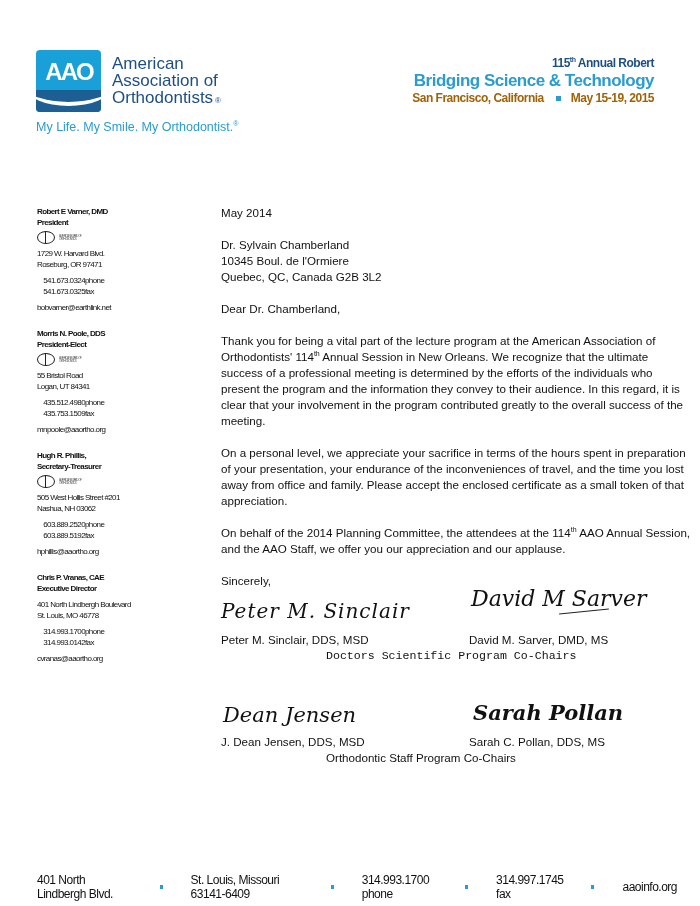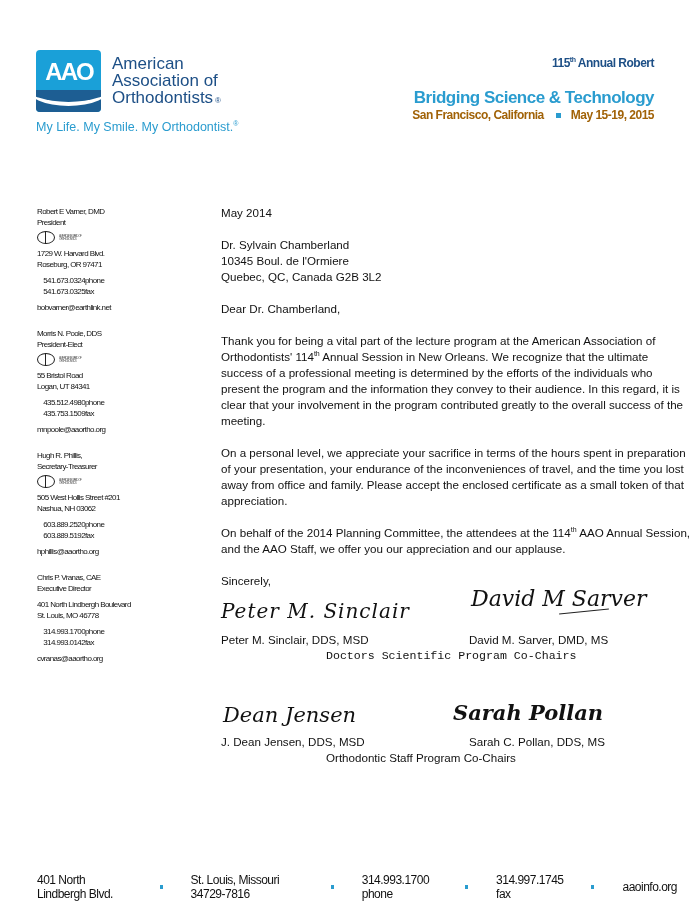--- a/index.html
+++ b/index.html
@@ -11,49 +11,49 @@
   .logo .smile { position: absolute; left: -10px; right: -10px; top: 18px; height: 34px; border-radius: 0 0 50% 50%; border-bottom: 4px solid #ffffff; }
   .logo .letters { position: absolute; left: 1px; top: 8px; width: 64px; text-align: center; font-weight: bold; font-size: 24px; color: #ffffff; letter-spacing: -2px; font-family: "Liberation Sans", sans-serif; }
   .org-name { position: absolute; left: 112px; top: 55px; font-size: 17px; line-height: 17px; color: #1d4f86; }
   .org-name .reg { font-size: 8px; margin-left: 2px; }
   .tagline { position: absolute; left: 36px; top: 120px; font-size: 12.5px; color: #2a9ccf; }
   .tagline sup { font-size: 7px; }
 
   .session { position: absolute; right: 46px; top: 56px; text-align: right; }
   .session .s1 { font-size: 12px; font-weight: bold; color: #1d4f86; letter-spacing: -0.5px; }
   .session .s1 sup { font-size: 7px; }
-  .session .s2 { font-size: 17px; font-weight: bold; color: #2a9ccf; letter-spacing: -0.5px; margin-top: 18px; }
+  .session .s2 { font-size: 17px; font-weight: bold; color: #2a9ccf; letter-spacing: -0.5px; margin-top: 1px; }
   .session .s3 { font-size: 12px; font-weight: bold; color: #a16207; letter-spacing: -0.5px; }
   .session .s3 .dot { display: inline-block; width: 5px; height: 5px; background: #2a9ccf; margin: 0 10px 1px 12px; vertical-align: middle; }
 
   
   .sidebar { position: absolute; left: 37px; top: 206px; width: 160px; font-size: 8px; letter-spacing: -0.6px; line-height: 11px; }
   .officer { margin-bottom: 15px; }
-  .officer .name, .officer .title { font-weight: normal; }
+  .officer .name, .officer .title { font-weight: bold; }
   .officer .seal { display: flex; align-items: center; margin: 3px 0 4px; }
   .officer .seal .glyph { width: 16px; height: 11px; border: 1px solid #222; border-radius: 50%; position: relative; }
   .officer .seal .glyph::after { content: ""; position: absolute; left: 7px; top: -1px; width: 1px; height: 13px; background: #222; }
   .officer .seal .txt { margin-left: 4px; font-size: 3px; line-height: 3px; color: #555; width: 30px; }
   .officer .addr { margin-top: 2px; }
   .officer .contact { margin-top: 5px; text-align: right; }
   .officer .contact .row { display: flex; }
   .officer .contact .num { width: 48px; }
   .officer .email { margin-top: 5px; }
 
   
   .letter { position: absolute; left: 221px; top: 205px; width: 470px; font-family: "Liberation Sans", sans-serif; font-size: 11.6px; line-height: 16px; color: #111; }
   .letter p { margin: 0 0 16px 0; }
   .letter sup { font-size: 7px; line-height: 0; }
   .sig-area { position: relative; height: 205px; }
   .sig { position: absolute; font-family: "DejaVu Serif", serif; font-style: italic; color: #111; }
   .sig1 { left: 0; top: 14px; font-size: 20px; letter-spacing: 1px; }
   .sig2 { left: 250px; top: 2px; font-size: 22px; }
   .sig2-line { position: absolute; left: 338px; top: 22px; width: 50px; height: 1px; background: #222; transform: rotate(-6deg); }
   .sig3 { left: 2px; top: 118px; font-size: 21px; }
-  .sig4 { left: 232px; top: 116px; font-size: 21px; font-weight: bold; }
+  .sig4 { left: 252px; top: 116px; font-size: 21px; font-weight: bold; }
   .sname { position: absolute; font-size: 11.6px; }
   .n1 { left: 0; top: 43px; }
   .n2 { left: 248px; top: 43px; }
   .c1 { left: 105px; top: 59px; font-family: Liberation Mono, monospace; }
   .n3 { left: 0; top: 145px; }
   .n4 { left: 248px; top: 145px; }
   .c2 { left: 105px; top: 161px; }
 
   
   .footer { position: absolute; left: 37px; top: 873px; width: 640px; display: flex; align-items: center; font-size: 12px; letter-spacing: -0.5px; color: #111; }
@@ -199,20 +199,20 @@
     <div class="sig sig4">Sarah Pollan</div>
     <div class="sname n3">J. Dean Jensen, DDS, MSD</div>
     <div class="sname n4">Sarah C. Pollan, DDS, MS</div>
     <div class="sname c2">Orthodontic Staff Program Co-Chairs</div>
   </div>
 </div>
 
 <div class="footer">
   <span>401 North Lindbergh Blvd.</span>
   <span class="sep"></span>
-  <span>St. Louis, Missouri  34729-7816</span>
+  <span>St. Louis, Missouri  63141-6409</span>
   <span class="sep"></span>
   <span>314.993.1700 phone</span>
   <span class="sep"></span>
   <span>314.997.1745 fax</span>
   <span class="sep"></span>
   <span>aaoinfo.org</span>
 </div>
 
 </body></html>

